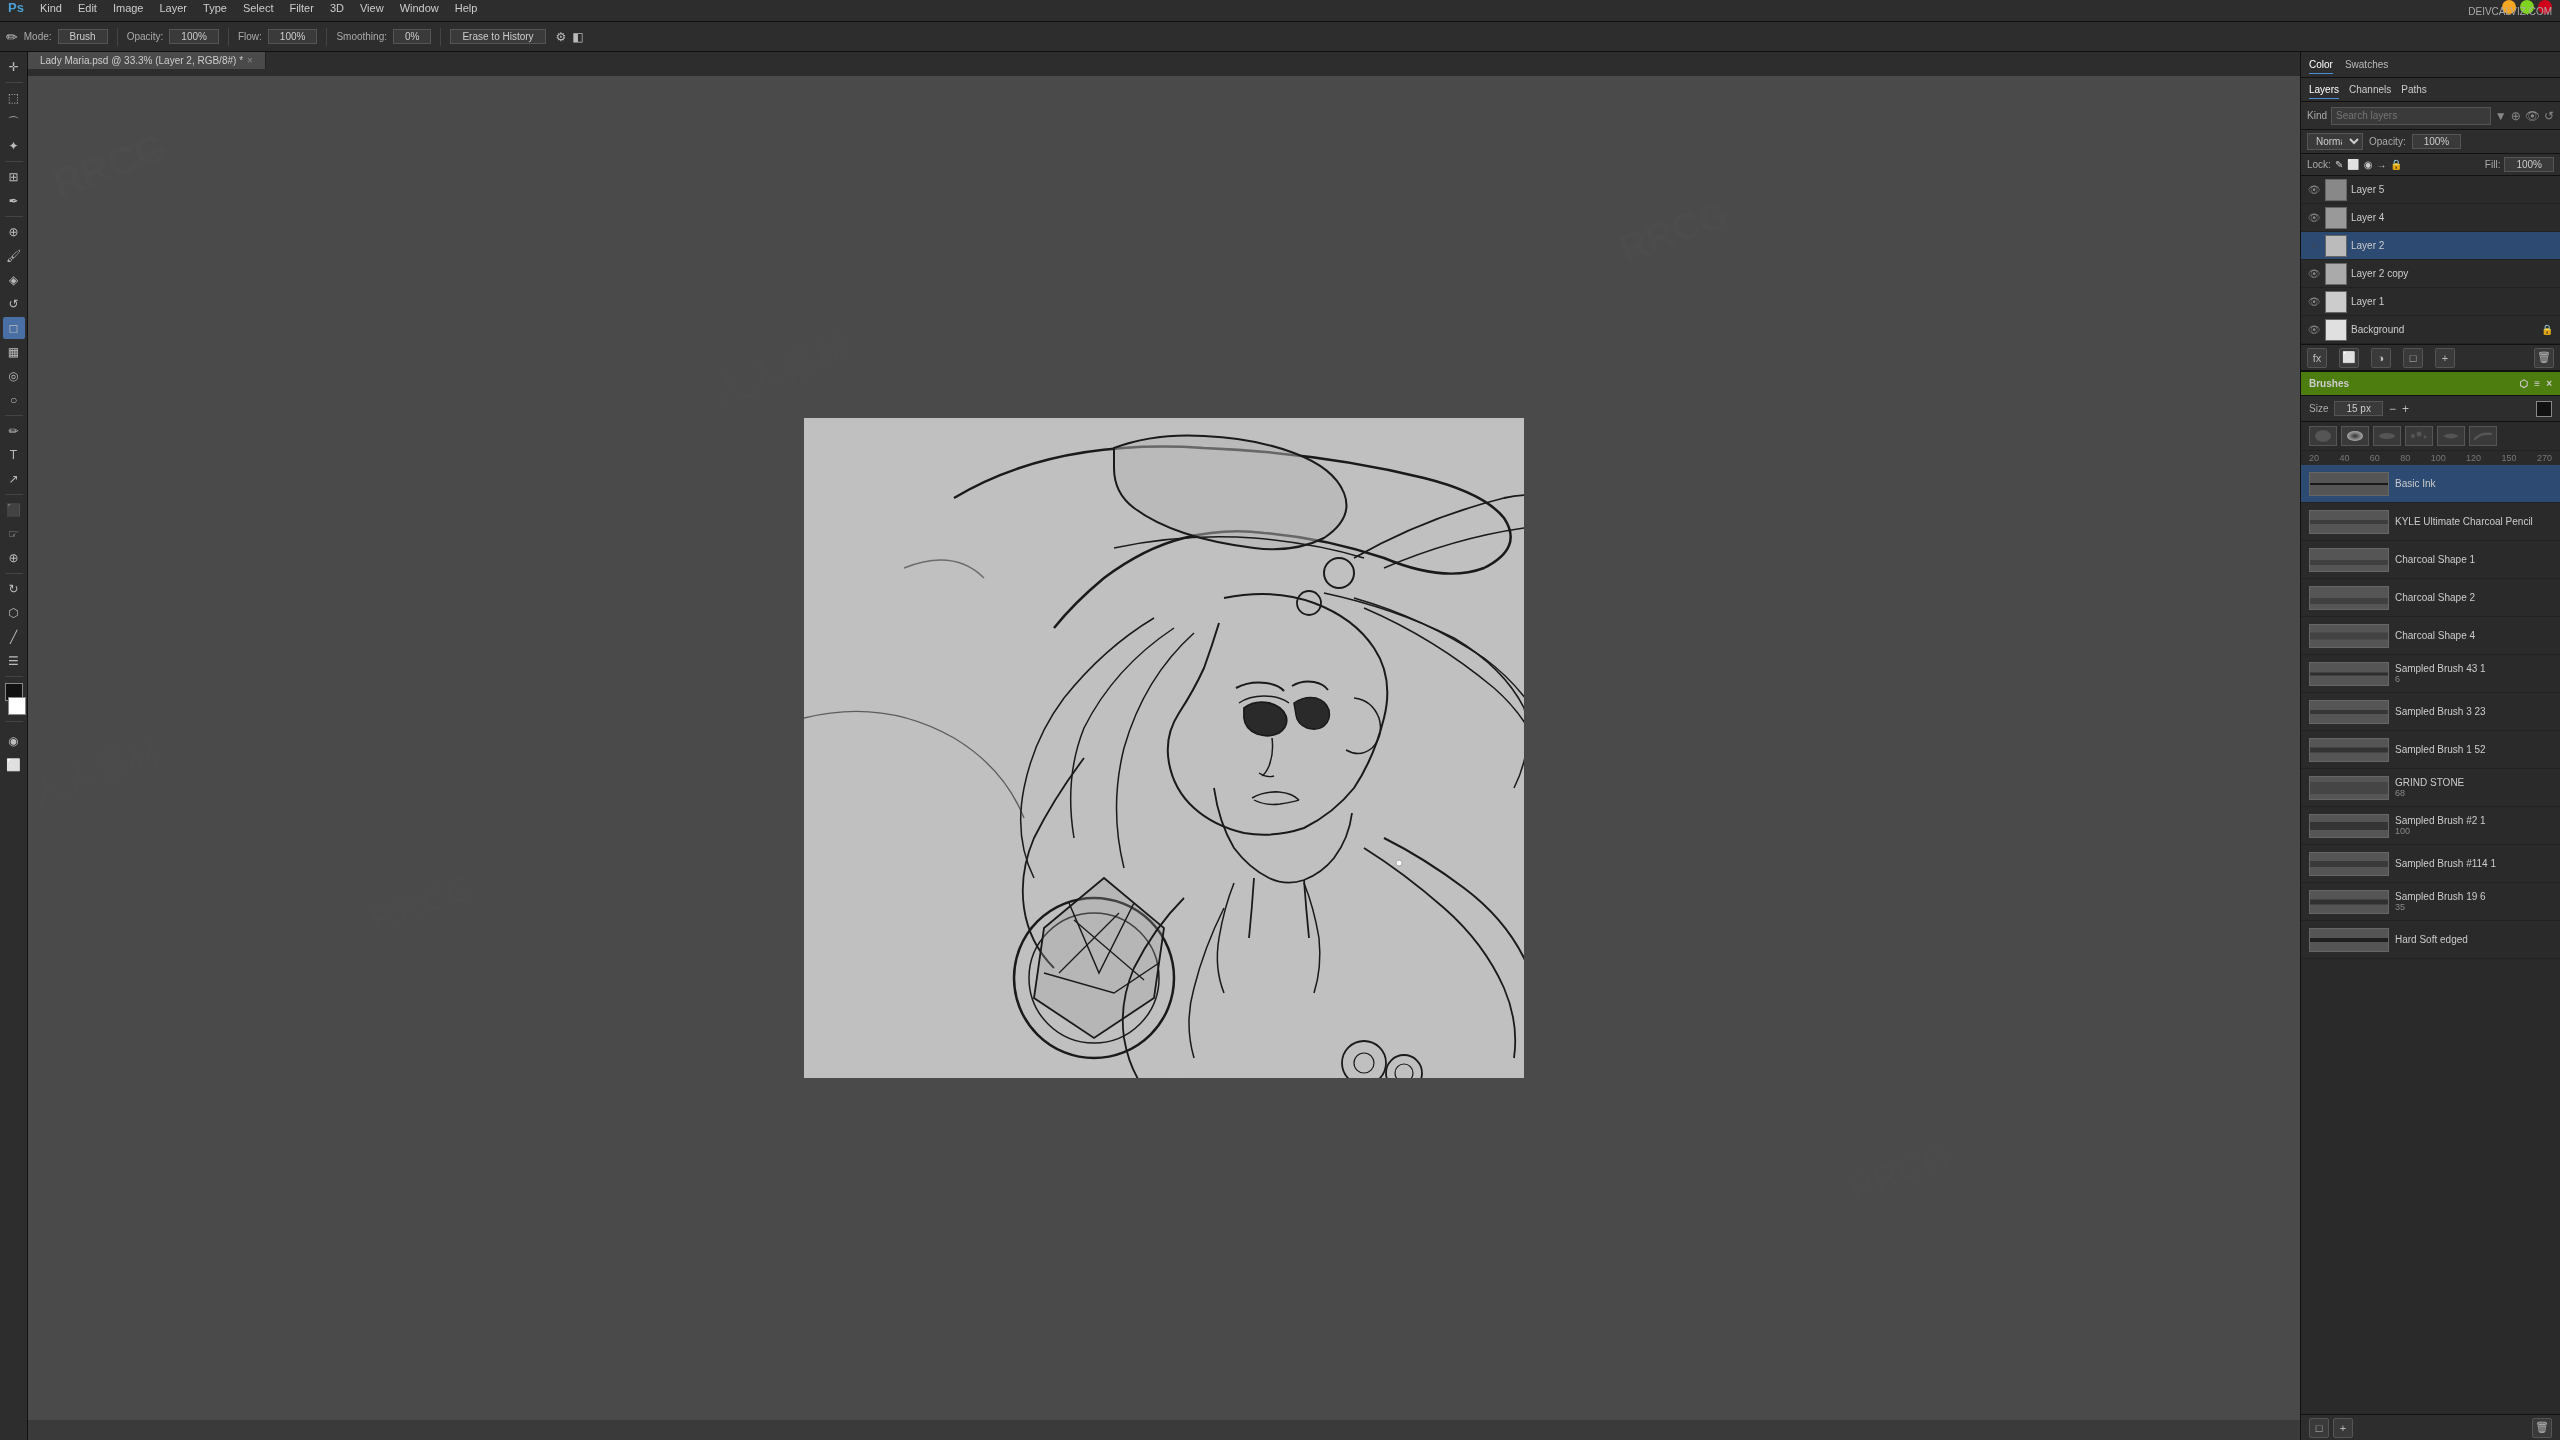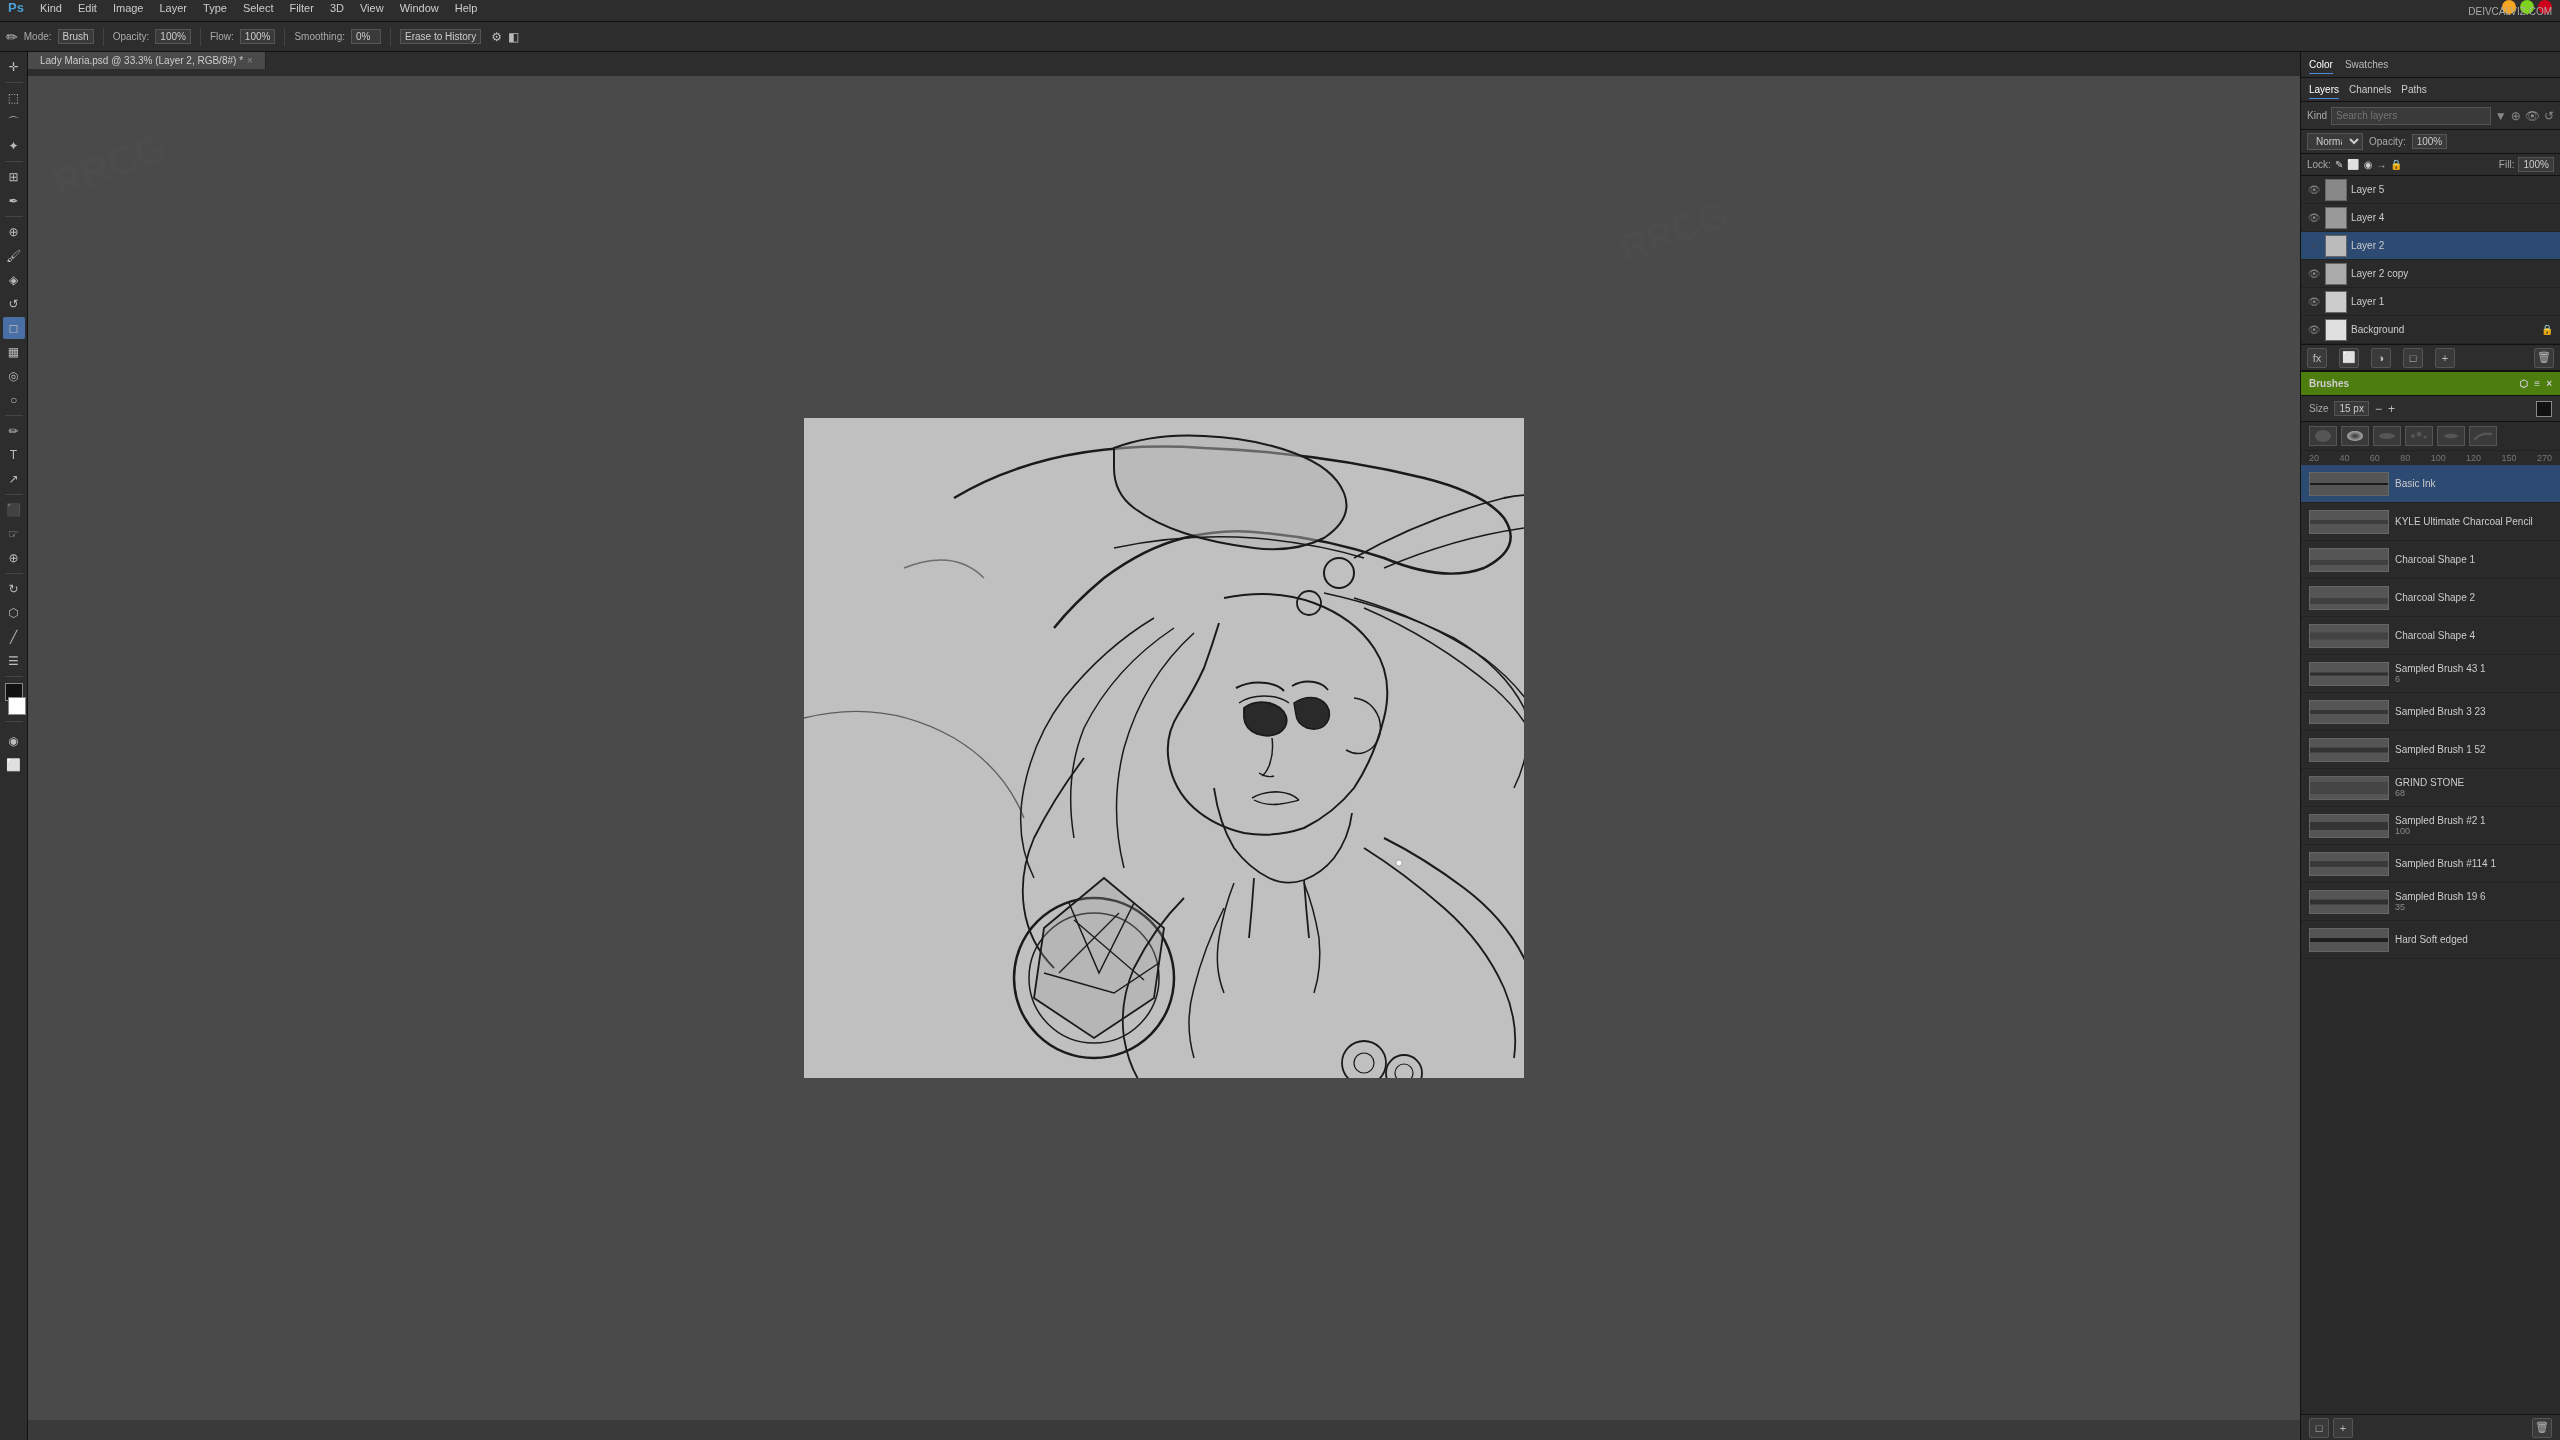--- a/index.html
+++ b/index.html
@@ -53,21 +53,21 @@
       padding: 0 6px;
       gap: 6px;
       flex-shrink: 0;
     }
     .opt-label { font-size: 10px; color: #aaa; }
     .opt-value {
       font-size: 10px;
       color: #ccc;
       background: #3a3a3a;
       border: 1px solid #555;
-      padding: 1px 4px;
+      padding: 1px 11px;
       min-width: 30px;
     }
     .opt-sep {
       width: 1px;
       height: 18px;
       background: #444;
       margin: 0 3px;
     }
 
     

